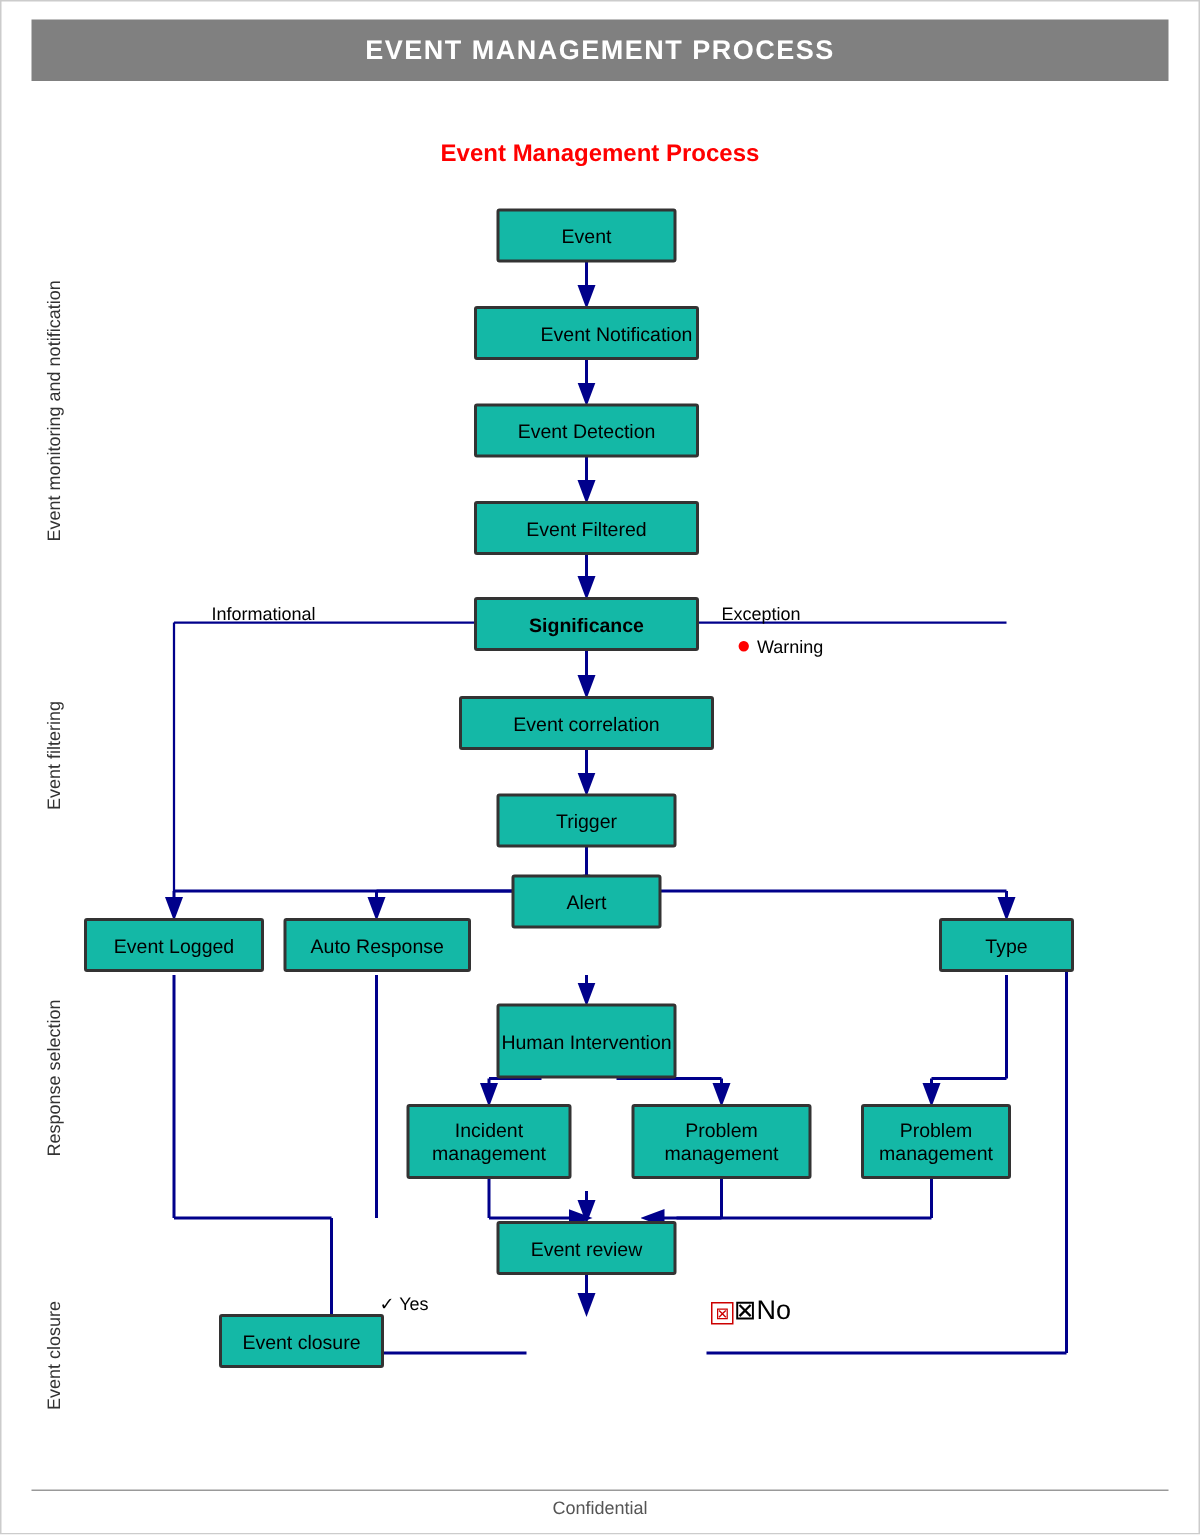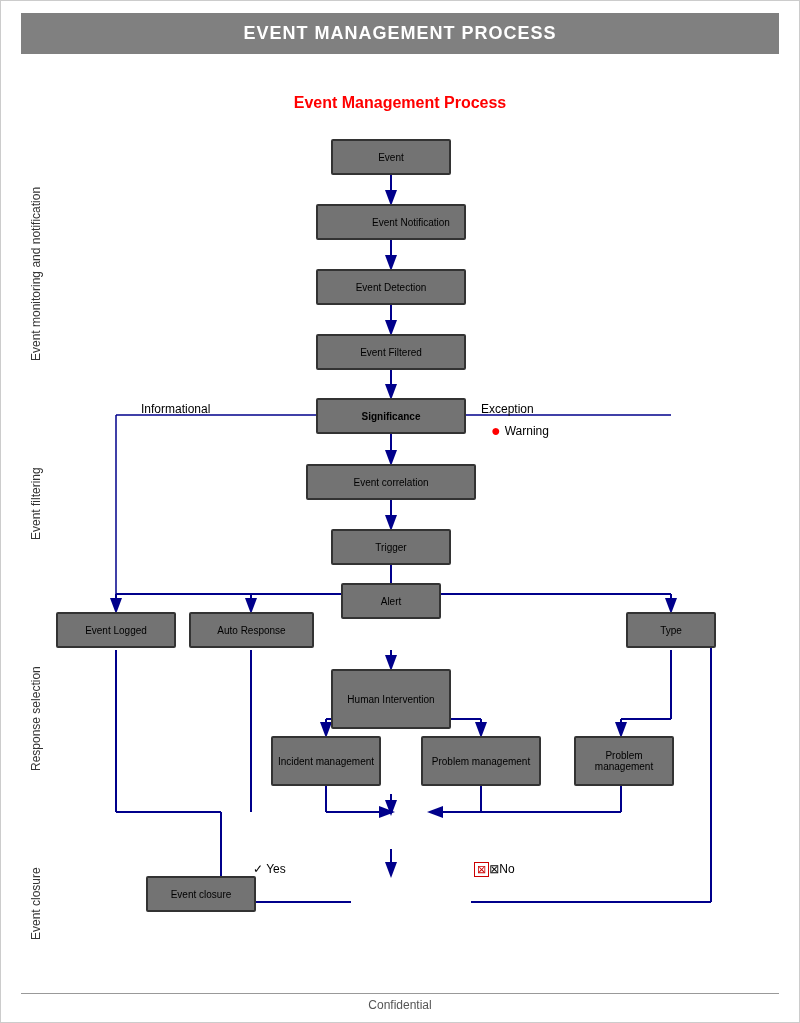--- a/index.html
+++ b/index.html
@@ -49,28 +49,28 @@
       writing-mode: vertical-rl;
       transform: rotate(180deg);
       font-size: 12px;
       color: #333;
       text-align: center;
     }
 
     
     .box {
       position: absolute;
-      background: #737373;
+      background: #14b8a6;
       border: 2px solid #333;
       border-radius: 2px;
       display: flex;
       align-items: center;
       justify-content: center;
       text-align: center;
-      font-size: 10px;
+      font-size: 13px;
       font-weight: 500;
       color: #000;
     }
 
     
     .diagram-svg {
       position: absolute;
       top: 0;
       left: 0;
       width: 100%;
@@ -222,49 +222,50 @@
     <div class="box" style="left:310px; top:475px; width:120px; height:36px;">Trigger</div>
 
     <div class="box" style="left:35px; top:558px; width:120px; height:36px;">Event Logged</div>
 
     <div class="box" style="left:168px; top:558px; width:125px; height:36px;">Auto Response</div>
 
     <div class="box" style="left:320px; top:529px; width:100px; height:36px;">Alert</div>
 
     <div class="box" style="left:605px; top:558px; width:90px; height:36px;">Type</div>
 
-    <div class="box" style="left:310px; top:615px; width:120px; height:60px;">Human
+    <div class="box" style="left:310px; top:615px; width:120px; height:50px;">Human
 Intervention</div>
 
     <div class="box" style="left:250px; top:682px; width:110px; height:50px;">Incident
 management</div>
 
     <div class="box" style="left:400px; top:682px; width:120px; height:50px;">Problem
 management</div>
 
     <div class="box" style="left:553px; top:682px; width:100px; height:50px;">Problem
 management</div>
 
+    <div class="box" style="left:310px; top:760px; width:120px; height:36px;">Event review</div>
 
 
     <div class="box" style="left:125px; top:822px; width:110px; height:36px;">Event closure</div>
 
     <div style="position:absolute; top:348px; left:120px; font-size:12px; color:#000;">Informational</div>
 
     <div style="position:absolute; top:348px; left:460px; font-size:12px; color:#000;">Exception</div>
 
     <div style="position:absolute; top:368px; left:470px; font-size:12px; color:#000; display:flex; align-items:center;">
       <span style="color:red; font-size:16px; margin-right:4px;">●</span>
       <span>Warning</span>
     </div>
 
     <div style="position:absolute; top:808px; left:232px; font-size:12px; color:#000;">✓ Yes</div>
 
     <div style="position:absolute; top:808px; left:453px; font-size:12px; color:#000;">
-      <span style="display:inline-block; border:1px solid #cc0000; color:#cc0000; padding:0 2px; font-size:11px;">⊠</span><span style="font-size:12px;">⊠No</span>
+      <span style="display:inline-block; border:1px solid #cc0000; color:#cc0000; padding:0 2px; font-size:11px;">⊠</span><span style="font-size:18px;">⊠No</span>
     </div>
 
   </div>
 
   <div class="bottom-line"></div>
   <div class="footer">Confidential</div>
 
 </div>
 
 </body></html>

